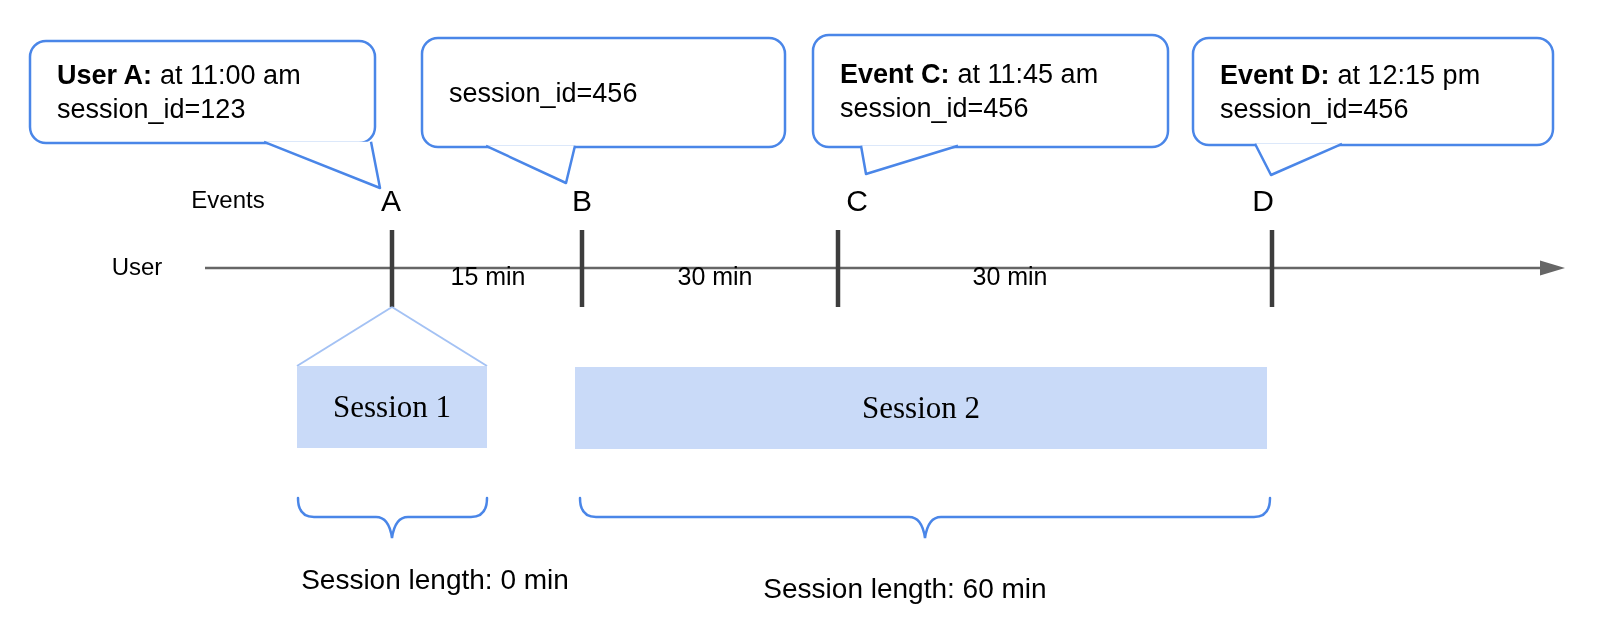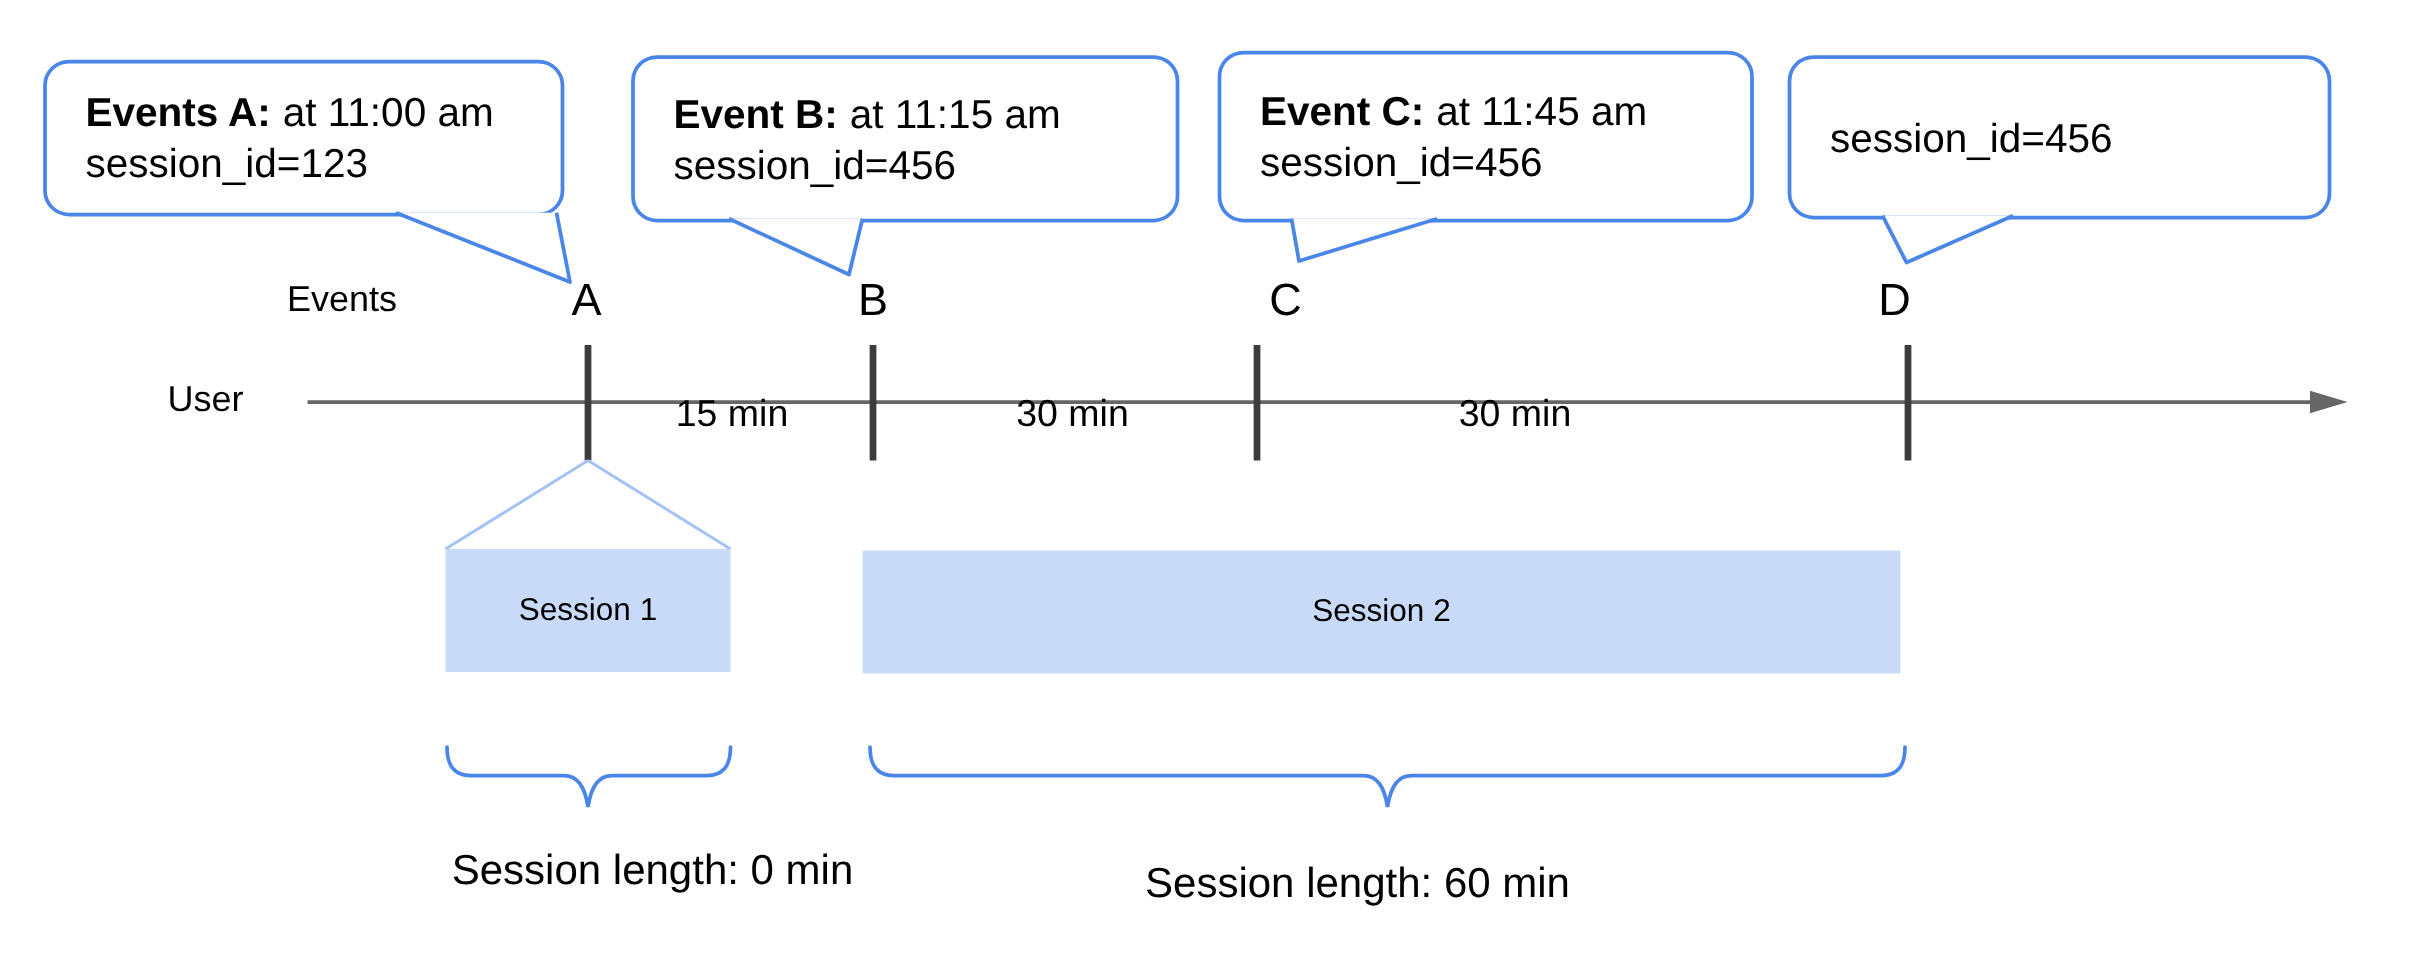--- a/index.html
+++ b/index.html
@@ -28,21 +28,21 @@
   .bubble-text { position:absolute; display:flex; flex-direction:column;
                  justify-content:center; font-size:27px; line-height:34px;
                  padding-left:27px; box-sizing:border-box; }
   .bubble-text b { font-weight:bold; padding-right:8px; }
 
   .axis-label      { font-size:24px; }
   .user-label      { font-size:24px; }
   .event-letter    { font-size:30px; }
   .interval-label  { font-size:25px;margin-top:44px; }
   .session-label   { position:absolute; display:flex; align-items:center;
-                     justify-content:center; font-size:21px; }
+                     justify-content:center; font-size:31px;font-family:Liberation Serif, serif; }
   .length-label    { font-size:28px; }
 </style>
 </head>
 <body>
 
 <div class="canvas">
 
   <svg class="layer" viewBox="0 0 1614 642">
 
     <line class="timeline-line" x1="205" y1="268" x2="1544" y2="268"></line>
@@ -71,32 +71,32 @@
     <path class="bubble-tail" d="M 486,145.8 L 566,183 L 575,145.8"></path>
 
     <rect class="bubble" x="813" y="35" width="355" height="112" rx="16"></rect>
     <path class="bubble-tail" d="M 861,145.8 L 866,174 L 958,145.8"></path>
 
     <rect class="bubble" x="1193" y="38" width="360" height="107" rx="16"></rect>
     <path class="bubble-tail" d="M 1255,143.8 L 1271,175 L 1342,143.8"></path>
   </svg>
 
   <div class="bubble-text" style="left:30px; top:41px; width:345px; height:102px;">
-    <div><b>Events A:</b><span>at 11:00 am</span></div>
+    <div><b>User A:</b><span>at 11:00 am</span></div>
     <div>session_id=123</div>
   </div>
   <div class="bubble-text" style="left:422px; top:38px; width:363px; height:109px;">
-    <div><b>Event B:</b><span>at 11:15 am</span></div>
     <div>session_id=456</div>
   </div>
   <div class="bubble-text" style="left:813px; top:35px; width:355px; height:112px;">
     <div><b>Event C:</b><span>at 11:45 am</span></div>
     <div>session_id=456</div>
   </div>
   <div class="bubble-text" style="left:1193px; top:38px; width:360px; height:107px;">
+    <div><b>Event D:</b><span>at 12:15 pm</span></div>
     <div>session_id=456</div>
   </div>
 
   <div class="txt axis-label cx" style="left:228px; top:186px;">Events</div>
   <div class="txt user-label cx" style="left:137px; top:253px;">User</div>
 
   <div class="txt event-letter cx" style="left:391px;  top:184px;">A</div>
   <div class="txt event-letter cx" style="left:582px;  top:184px;">B</div>
   <div class="txt event-letter cx" style="left:857px;  top:184px;">C</div>
   <div class="txt event-letter cx" style="left:1263px; top:184px;">D</div>

